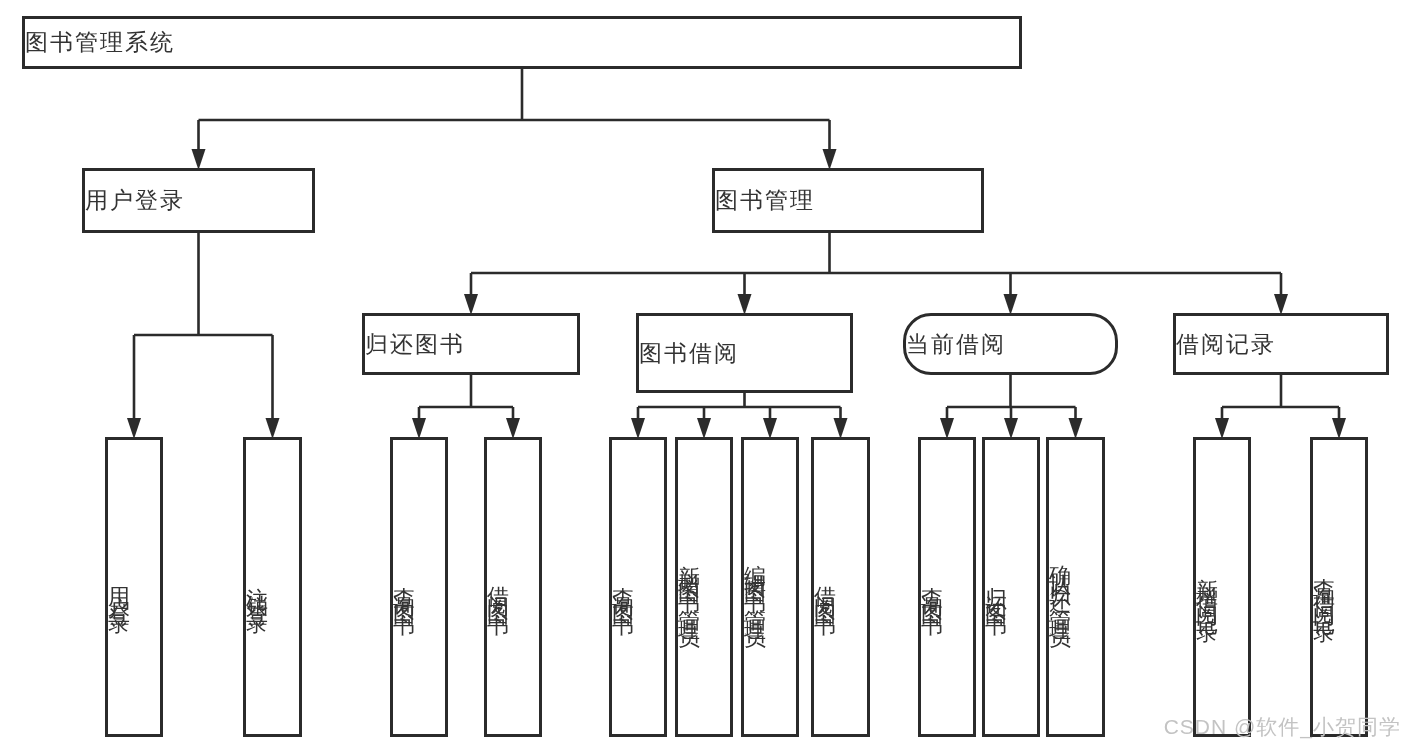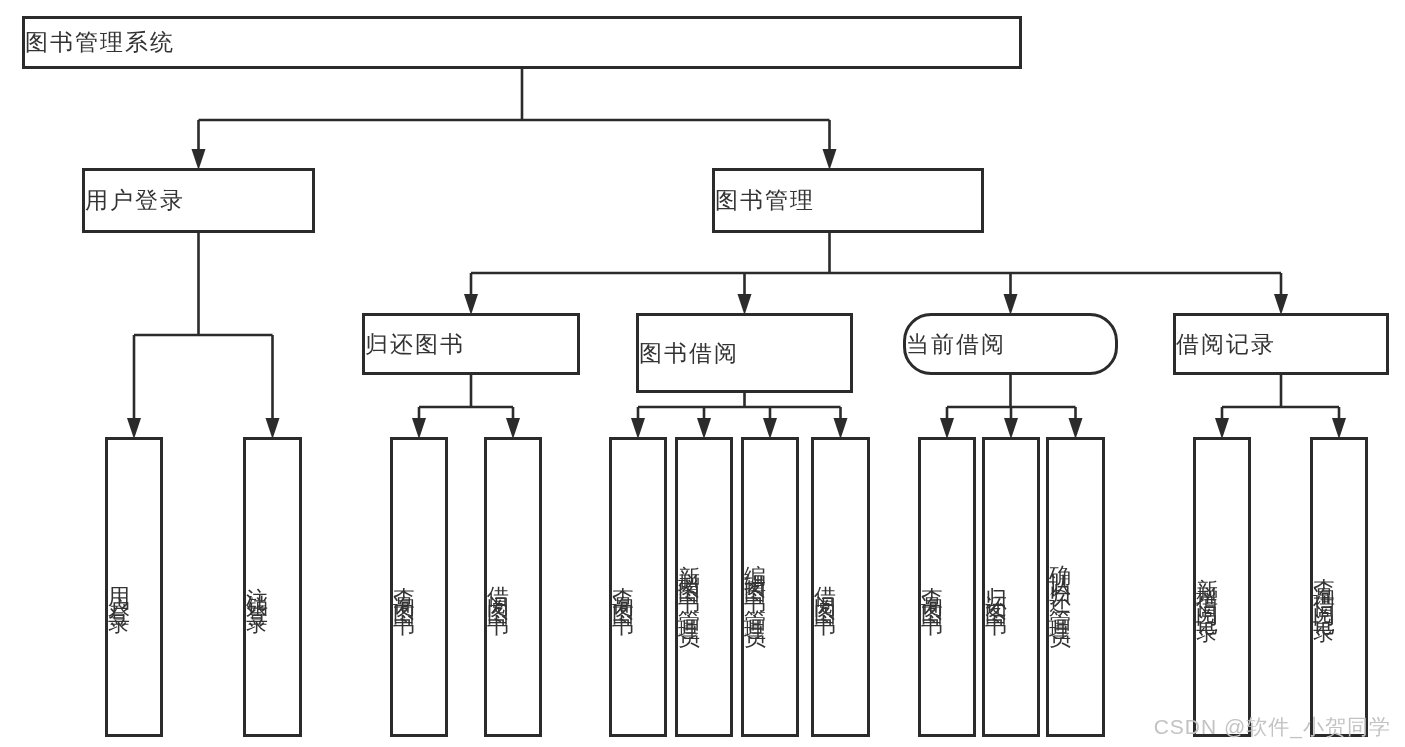--- a/index.html
+++ b/index.html
@@ -25,21 +25,21 @@
   .node.h{font-size:23px;letter-spacing:2px;white-space:nowrap;}
   .node.v .lbl{
     writing-mode:vertical-rl;
     text-orientation:mixed;
     font-size:22px;
     line-height:1;
     letter-spacing:9px;
   }
   .watermark{
     position:absolute;
-    right:14px;
+    right:4px;
     bottom:6px;
     font-size:21px;
     letter-spacing:1px;
     color:#c3c3c3;
     z-index:10;
     white-space:nowrap;
   }
 </style>
 </head>
 <body>

